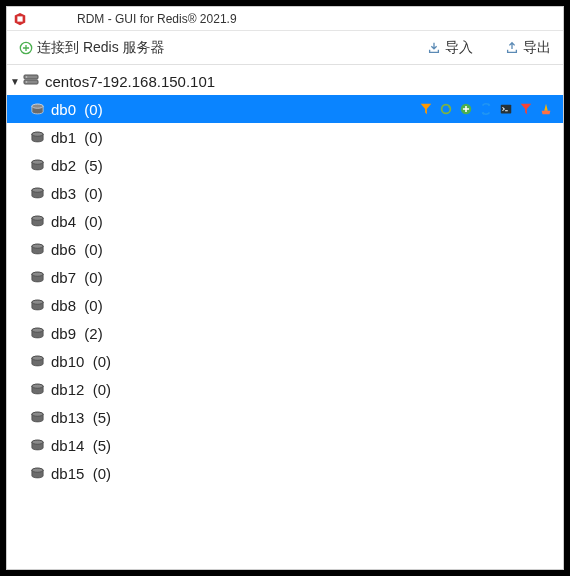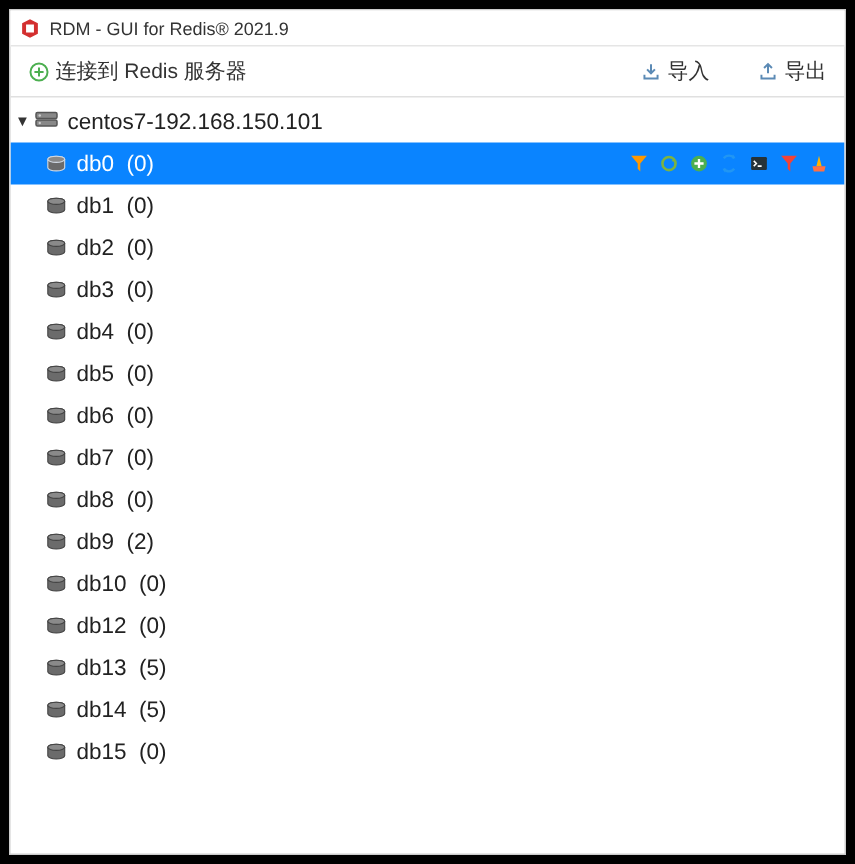--- a/index.html
+++ b/index.html
@@ -24,20 +24,21 @@
     }
     .titlebar {
       display: flex;
       align-items: center;
       padding: 3px 6px;
       height: 24px;
       background: #fff;
       border-bottom: 1px solid #e5e5e5;
       font-size: 12px;
       color: #333;
+      gap: 44px;
     }
     .titlebar .app-icon {
       margin-right: 6px;
       display: inline-flex;
     }
     .toolbar {
       display: flex;
       align-items: center;
       height: 34px;
       padding: 0 8px;
@@ -251,21 +252,21 @@
   </div>
 
   <div class="tree-row db-row">
     <span class="db-icon">
       <svg width="15" height="12" viewBox="0 0 16 12">
         <ellipse cx="8" cy="3" rx="6" ry="2.2" fill="#6b6b6b" stroke="#444" stroke-width="0.8"></ellipse>
         <path d="M2 3 L2 9 A6 2.2 0 0 0 14 9 L14 3" fill="#6b6b6b" stroke="#444" stroke-width="0.8"></path>
         <ellipse cx="8" cy="3" rx="6" ry="2.2" fill="#8a8a8a" stroke="#444" stroke-width="0.8"></ellipse>
       </svg>
     </span>
-    <span class="db-label">db2  (0)</span>
+    <span class="db-label">db2  (5)</span>
 
   </div>
 
   <div class="tree-row db-row">
     <span class="db-icon">
       <svg width="15" height="12" viewBox="0 0 16 12">
         <ellipse cx="8" cy="3" rx="6" ry="2.2" fill="#6b6b6b" stroke="#444" stroke-width="0.8"></ellipse>
         <path d="M2 3 L2 9 A6 2.2 0 0 0 14 9 L14 3" fill="#6b6b6b" stroke="#444" stroke-width="0.8"></path>
         <ellipse cx="8" cy="3" rx="6" ry="2.2" fill="#8a8a8a" stroke="#444" stroke-width="0.8"></ellipse>
       </svg>
@@ -279,31 +280,20 @@
       <svg width="15" height="12" viewBox="0 0 16 12">
         <ellipse cx="8" cy="3" rx="6" ry="2.2" fill="#6b6b6b" stroke="#444" stroke-width="0.8"></ellipse>
         <path d="M2 3 L2 9 A6 2.2 0 0 0 14 9 L14 3" fill="#6b6b6b" stroke="#444" stroke-width="0.8"></path>
         <ellipse cx="8" cy="3" rx="6" ry="2.2" fill="#8a8a8a" stroke="#444" stroke-width="0.8"></ellipse>
       </svg>
     </span>
     <span class="db-label">db4  (0)</span>
 
   </div>
 
-  <div class="tree-row db-row">
-    <span class="db-icon">
-      <svg width="15" height="12" viewBox="0 0 16 12">
-        <ellipse cx="8" cy="3" rx="6" ry="2.2" fill="#6b6b6b" stroke="#444" stroke-width="0.8"></ellipse>
-        <path d="M2 3 L2 9 A6 2.2 0 0 0 14 9 L14 3" fill="#6b6b6b" stroke="#444" stroke-width="0.8"></path>
-        <ellipse cx="8" cy="3" rx="6" ry="2.2" fill="#8a8a8a" stroke="#444" stroke-width="0.8"></ellipse>
-      </svg>
-    </span>
-    <span class="db-label">db5  (0)</span>
-
-  </div>
 
   <div class="tree-row db-row">
     <span class="db-icon">
       <svg width="15" height="12" viewBox="0 0 16 12">
         <ellipse cx="8" cy="3" rx="6" ry="2.2" fill="#6b6b6b" stroke="#444" stroke-width="0.8"></ellipse>
         <path d="M2 3 L2 9 A6 2.2 0 0 0 14 9 L14 3" fill="#6b6b6b" stroke="#444" stroke-width="0.8"></path>
         <ellipse cx="8" cy="3" rx="6" ry="2.2" fill="#8a8a8a" stroke="#444" stroke-width="0.8"></ellipse>
       </svg>
     </span>
     <span class="db-label">db6  (0)</span>

